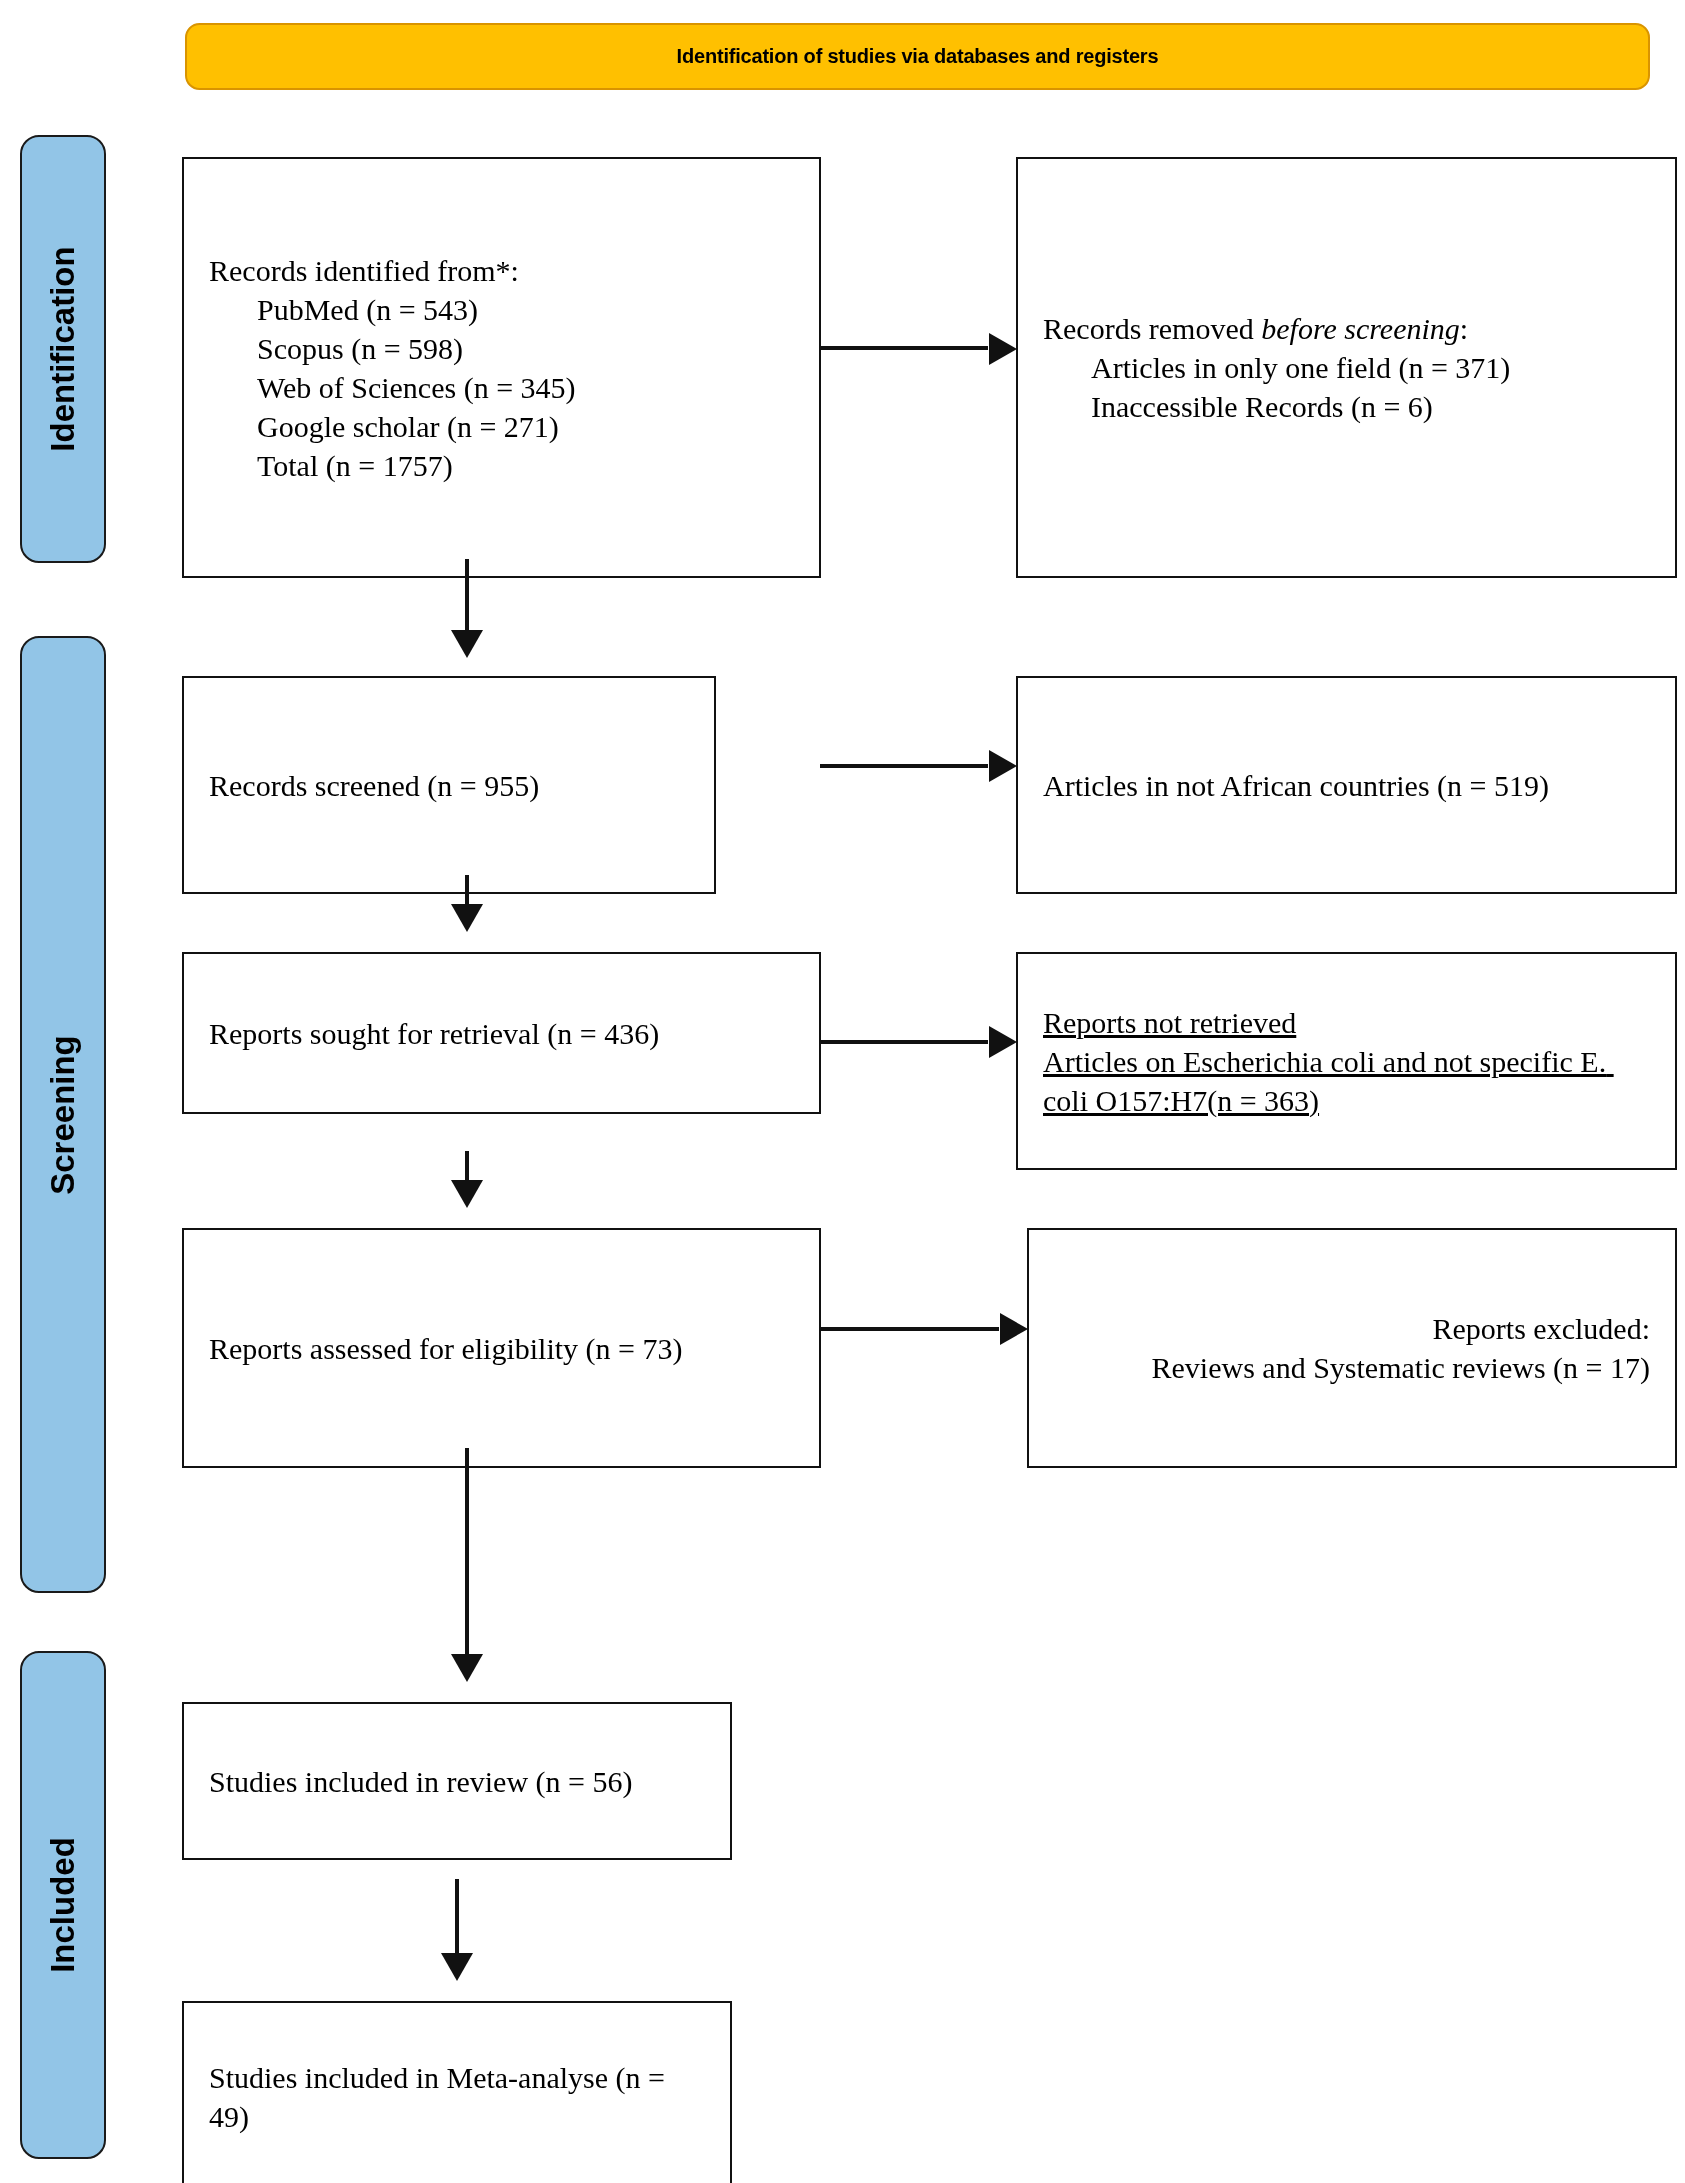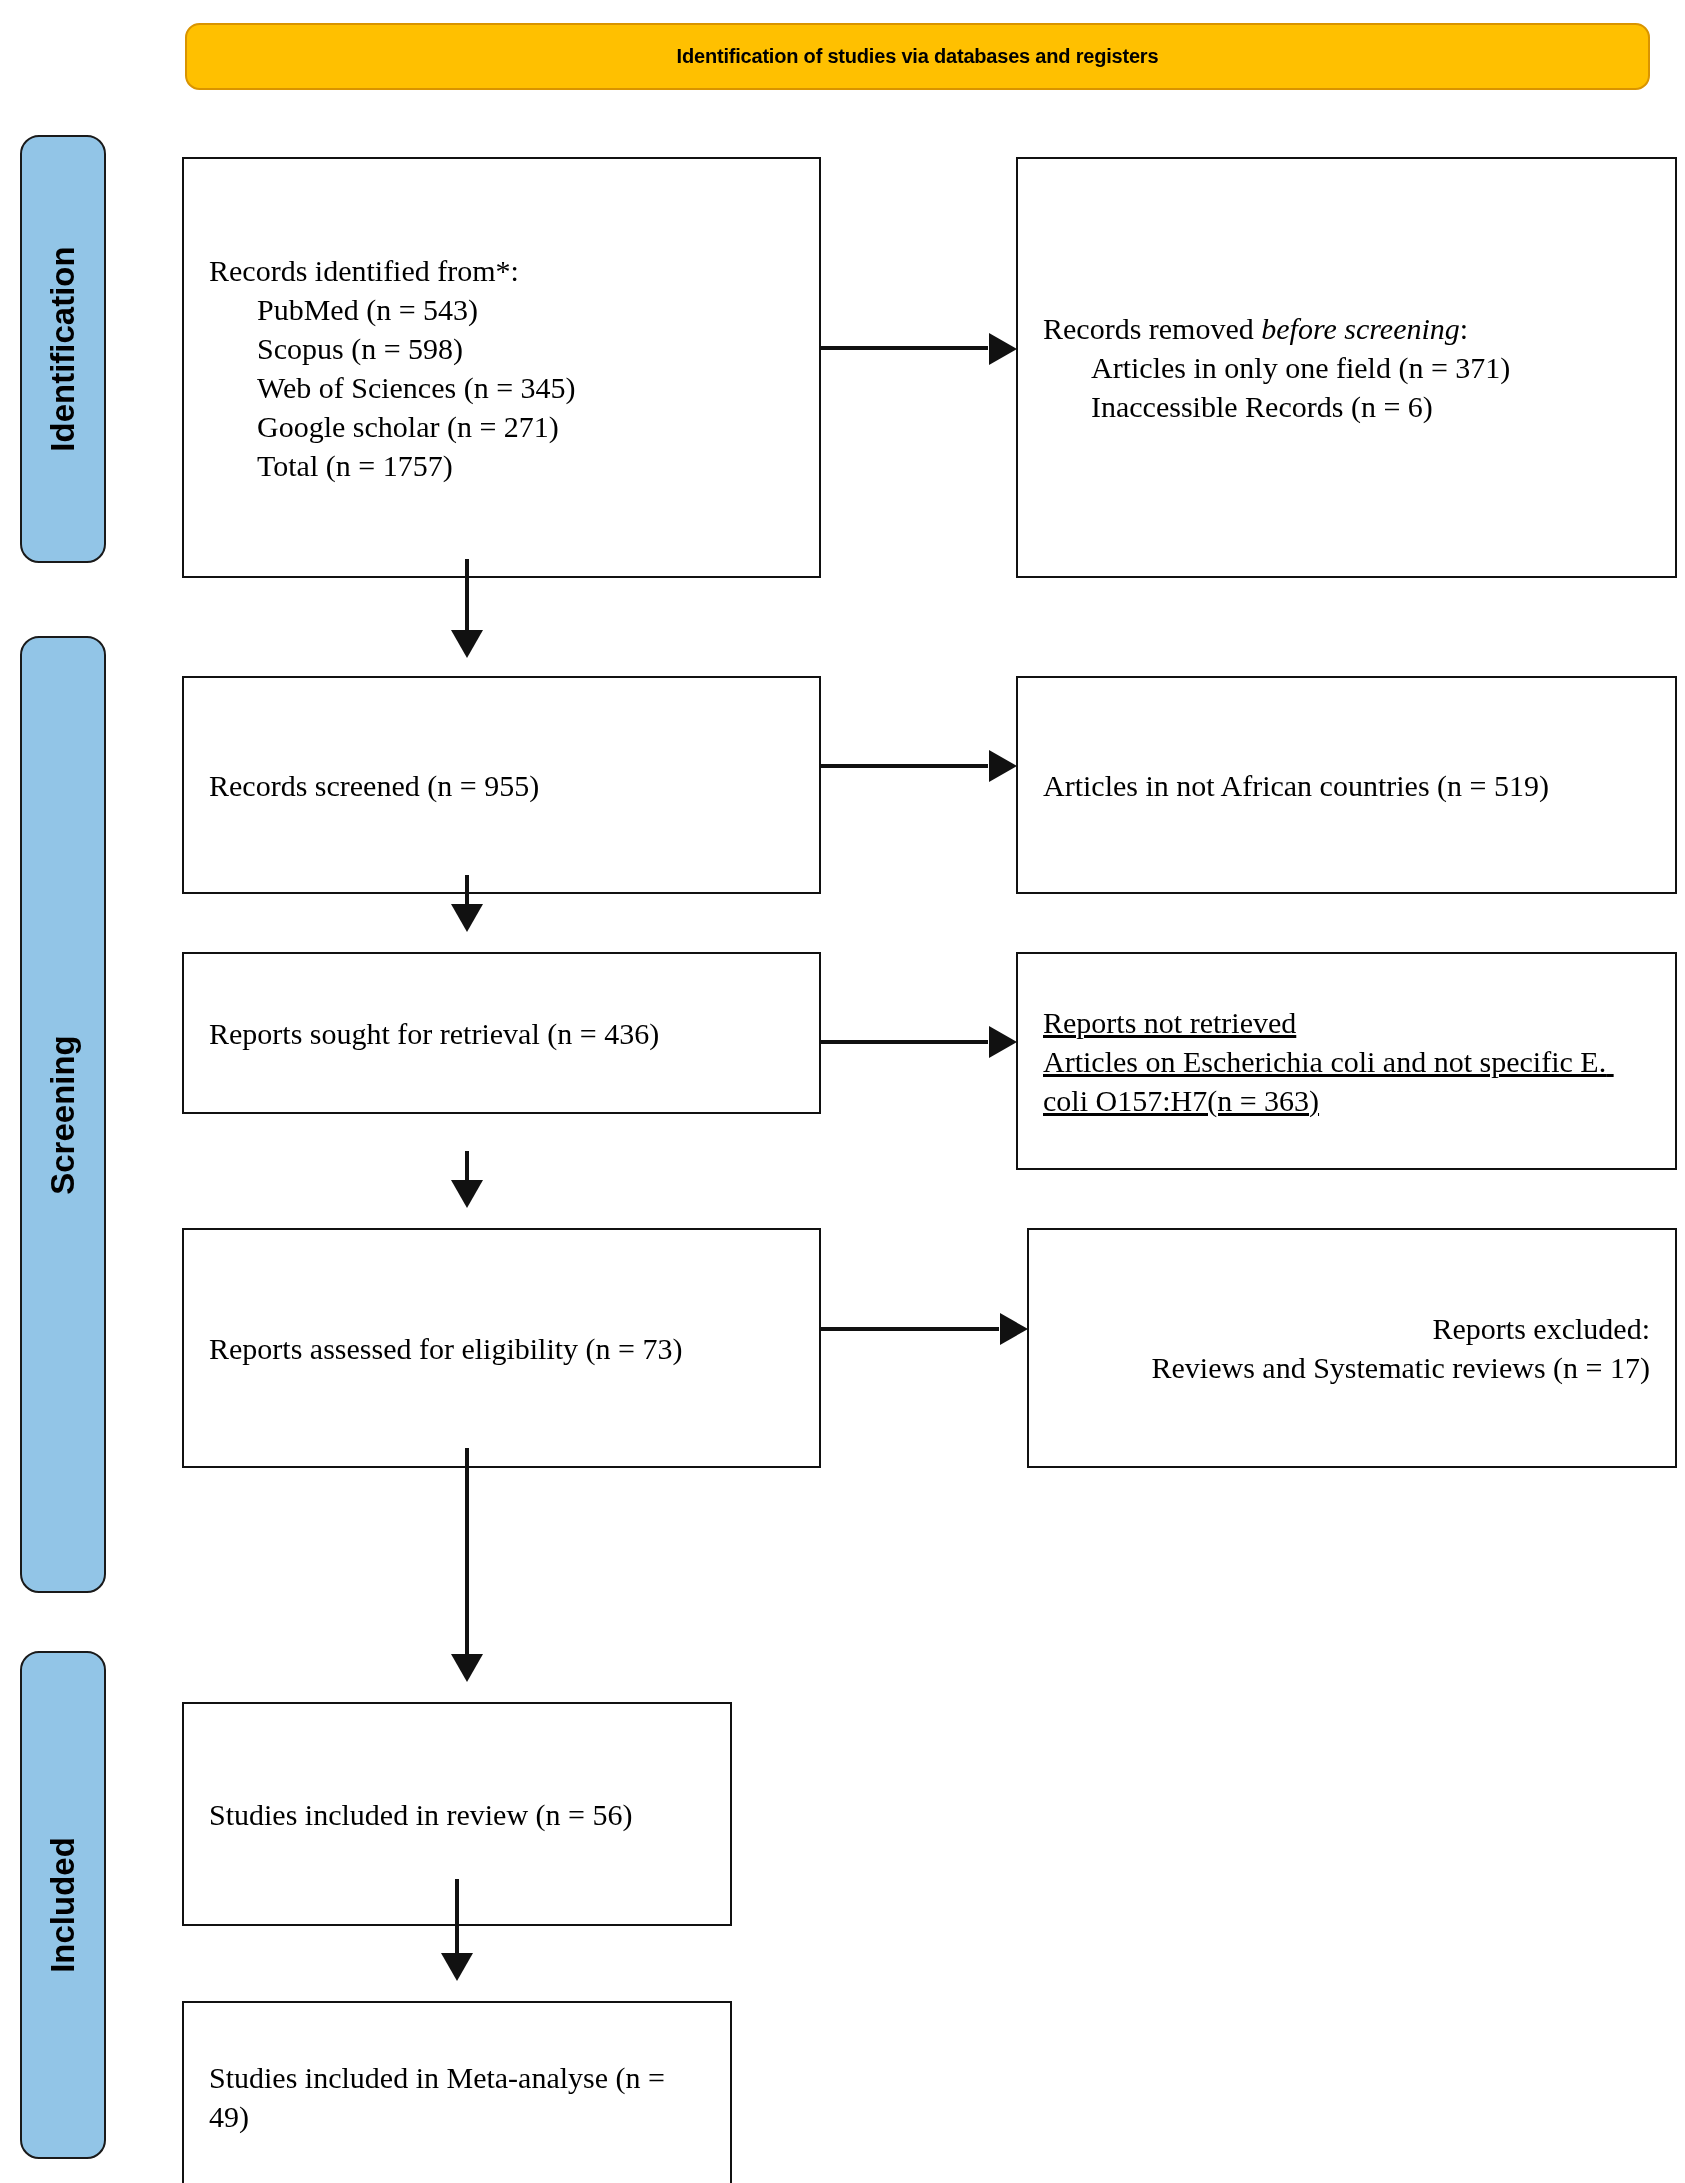--- a/index.html
+++ b/index.html
@@ -85,24 +85,24 @@
     margin: 0;
     font-size: 30px;
     line-height: 1.30;
     white-space: pre-wrap;
   }
   .box p.indent { padding-left: 48px; }
   .box p em { font-style: italic; }
 
   
   #box-identified   { left: 182px;  top: 138px;  width: 639px; height: 421px; }
-  #box-screened     { left: 182px;  top: 657px;  width: 639px; height: 218px; }
+  #box-screened     { left: 182px;  top: 657px;  width: 534px; height: 218px; }
   #box-sought       { left: 182px;  top: 933px; width: 639px; height: 162px; }
   #box-assessed     { left: 182px;  top: 1209px; width: 639px; height: 240px; }
-  #box-inreview     { left: 182px;  top: 1683px; width: 550px; height: 224px; }
+  #box-inreview     { left: 182px;  top: 1683px; width: 550px; height: 158px; }
   #box-metaanalysis { left: 182px;  top: 1982px; width: 550px; height: 192px; }
 
   
   #box-removed      { left: 1016px; top: 138px;  width: 661px; height: 421px; }
   #box-excluded1    { left: 1016px; top: 657px;  width: 661px; height: 218px; }
   #box-notretrieved { left: 1016px; top: 933px; width: 661px; height: 218px; text-decoration: underline; }
   #box-excluded2    { left: 1027px; top: 1209px; width: 650px; height: 240px; text-align: right; }
 
   
   .vline {

